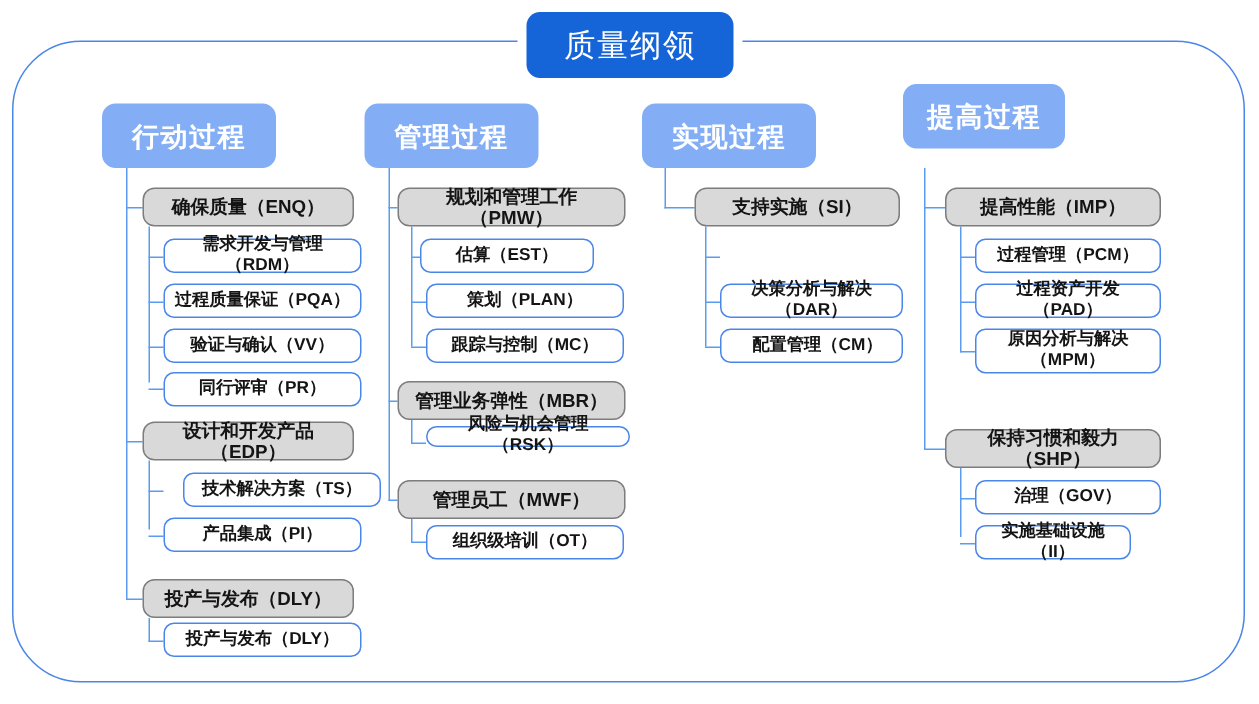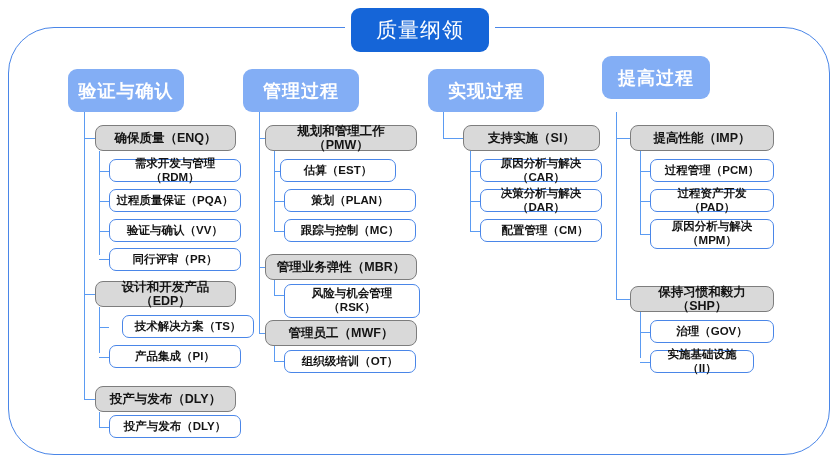--- a/index.html
+++ b/index.html
@@ -98,21 +98,21 @@
 </head>
 <body>
 
 <div id="stage">
 
   <div class="frame"></div>
   <div class="title-gap"></div>
 
   <div class="root-title">质量纲领</div>
 
-  <div class="col-head" style="left:68px;top:69px;width:116px;">验证与确认</div>
+  <div class="col-head" style="left:68px;top:69px;width:116px;">行动过程</div>
 
   <div class="vline" style="left:84px;top:112px;height:288px;"></div>
   <div class="hline" style="left:84px;top:138px;width:11px;"></div>
   <div class="hline" style="left:84px;top:294px;width:11px;"></div>
   <div class="hline" style="left:84px;top:399px;width:11px;"></div>
 
   <div class="grp" style="left:95px;top:125px;width:141px;height:26px;">确保质量（ENQ）</div>
   <div class="vline" style="left:99px;top:151px;height:104px;"></div>
   <div class="hline" style="left:99px;top:171px;width:10px;"></div>
   <div class="hline" style="left:99px;top:201px;width:10px;"></div>
@@ -146,37 +146,36 @@
   <div class="hline" style="left:274px;top:171px;width:10px;"></div>
   <div class="hline" style="left:274px;top:201px;width:10px;"></div>
   <div class="hline" style="left:274px;top:231px;width:10px;"></div>
   <div class="leaf" style="left:280px;top:159px;width:116px;height:23px;">估算（EST）</div>
   <div class="leaf" style="left:284px;top:189px;width:132px;height:23px;">策划（PLAN）</div>
   <div class="leaf" style="left:284px;top:219px;width:132px;height:23px;">跟踪与控制（MC）</div>
 
   <div class="grp" style="left:265px;top:254px;width:152px;height:26px;">管理业务弹性（MBR）</div>
   <div class="vline" style="left:274px;top:280px;height:16px;"></div>
   <div class="hline" style="left:274px;top:295px;width:10px;"></div>
-  <div class="leaf" style="left:284px;top:284px;width:136px;height:34px;">风险与机会管理（RSK）</div>
+  <div class="leaf" style="left:284px;top:284px;width:136px;height:14px;">风险与机会管理（RSK）</div>
 
   <div class="grp" style="left:265px;top:320px;width:152px;height:26px;">管理员工（MWF）</div>
   <div class="vline" style="left:274px;top:346px;height:16px;"></div>
   <div class="hline" style="left:274px;top:361px;width:10px;"></div>
   <div class="leaf" style="left:284px;top:350px;width:132px;height:23px;">组织级培训（OT）</div>
 
   <div class="col-head" style="left:428px;top:69px;width:116px;">实现过程</div>
   <div class="vline" style="left:443px;top:112px;height:27px;"></div>
   <div class="hline" style="left:443px;top:138px;width:20px;"></div>
 
   <div class="grp" style="left:463px;top:125px;width:137px;height:26px;">支持实施（SI）</div>
   <div class="vline" style="left:470px;top:151px;height:80px;"></div>
   <div class="hline" style="left:470px;top:171px;width:10px;"></div>
   <div class="hline" style="left:470px;top:201px;width:10px;"></div>
   <div class="hline" style="left:470px;top:231px;width:10px;"></div>
-  <div class="leaf" style="left:480px;top:159px;width:122px;height:23px;">原因分析与解决（CAR）</div>
   <div class="leaf" style="left:480px;top:189px;width:122px;height:23px;">决策分析与解决（DAR）</div>
   <div class="leaf" style="left:480px;top:219px;width:122px;height:23px;padding-left:12px;">配置管理（CM）</div>
 
   <div class="col-head" style="left:602px;top:56px;width:108px;">提高过程</div>
   <div class="vline" style="left:616px;top:112px;height:188px;"></div>
   <div class="hline" style="left:616px;top:138px;width:14px;"></div>
   <div class="hline" style="left:616px;top:299px;width:14px;"></div>
 
   <div class="grp" style="left:630px;top:125px;width:144px;height:26px;">提高性能（IMP）</div>
   <div class="vline" style="left:640px;top:151px;height:84px;"></div>

